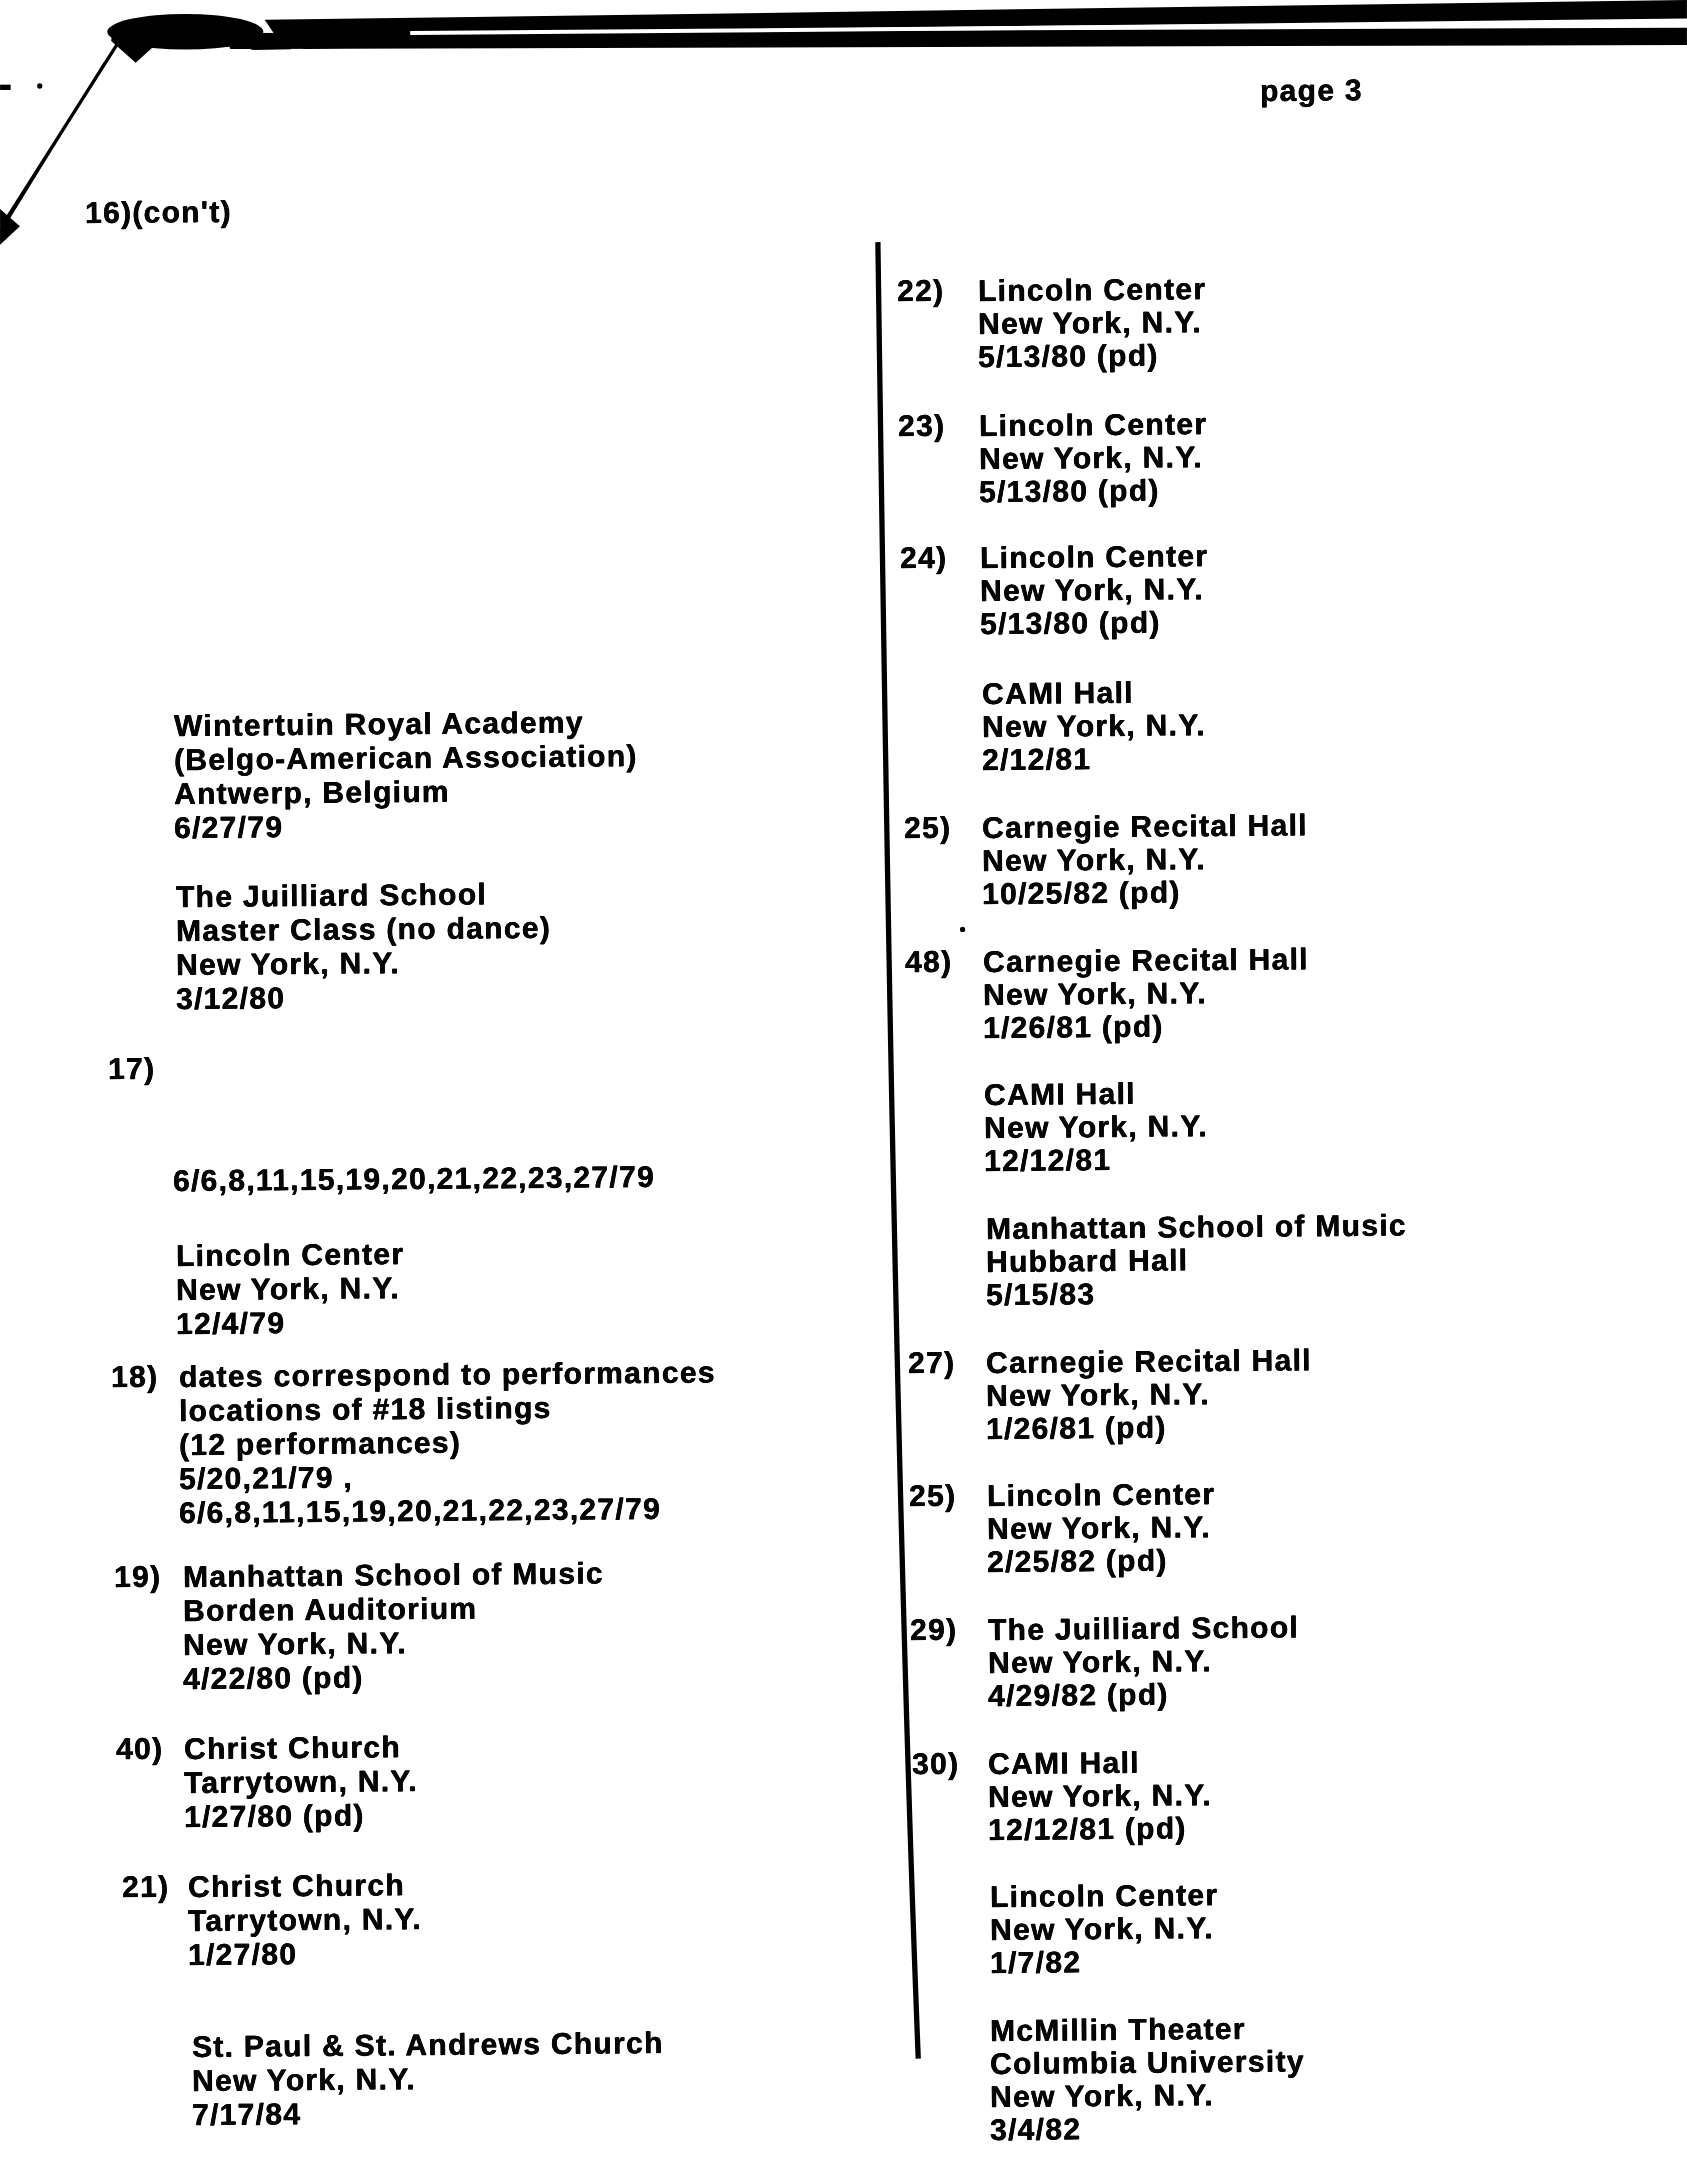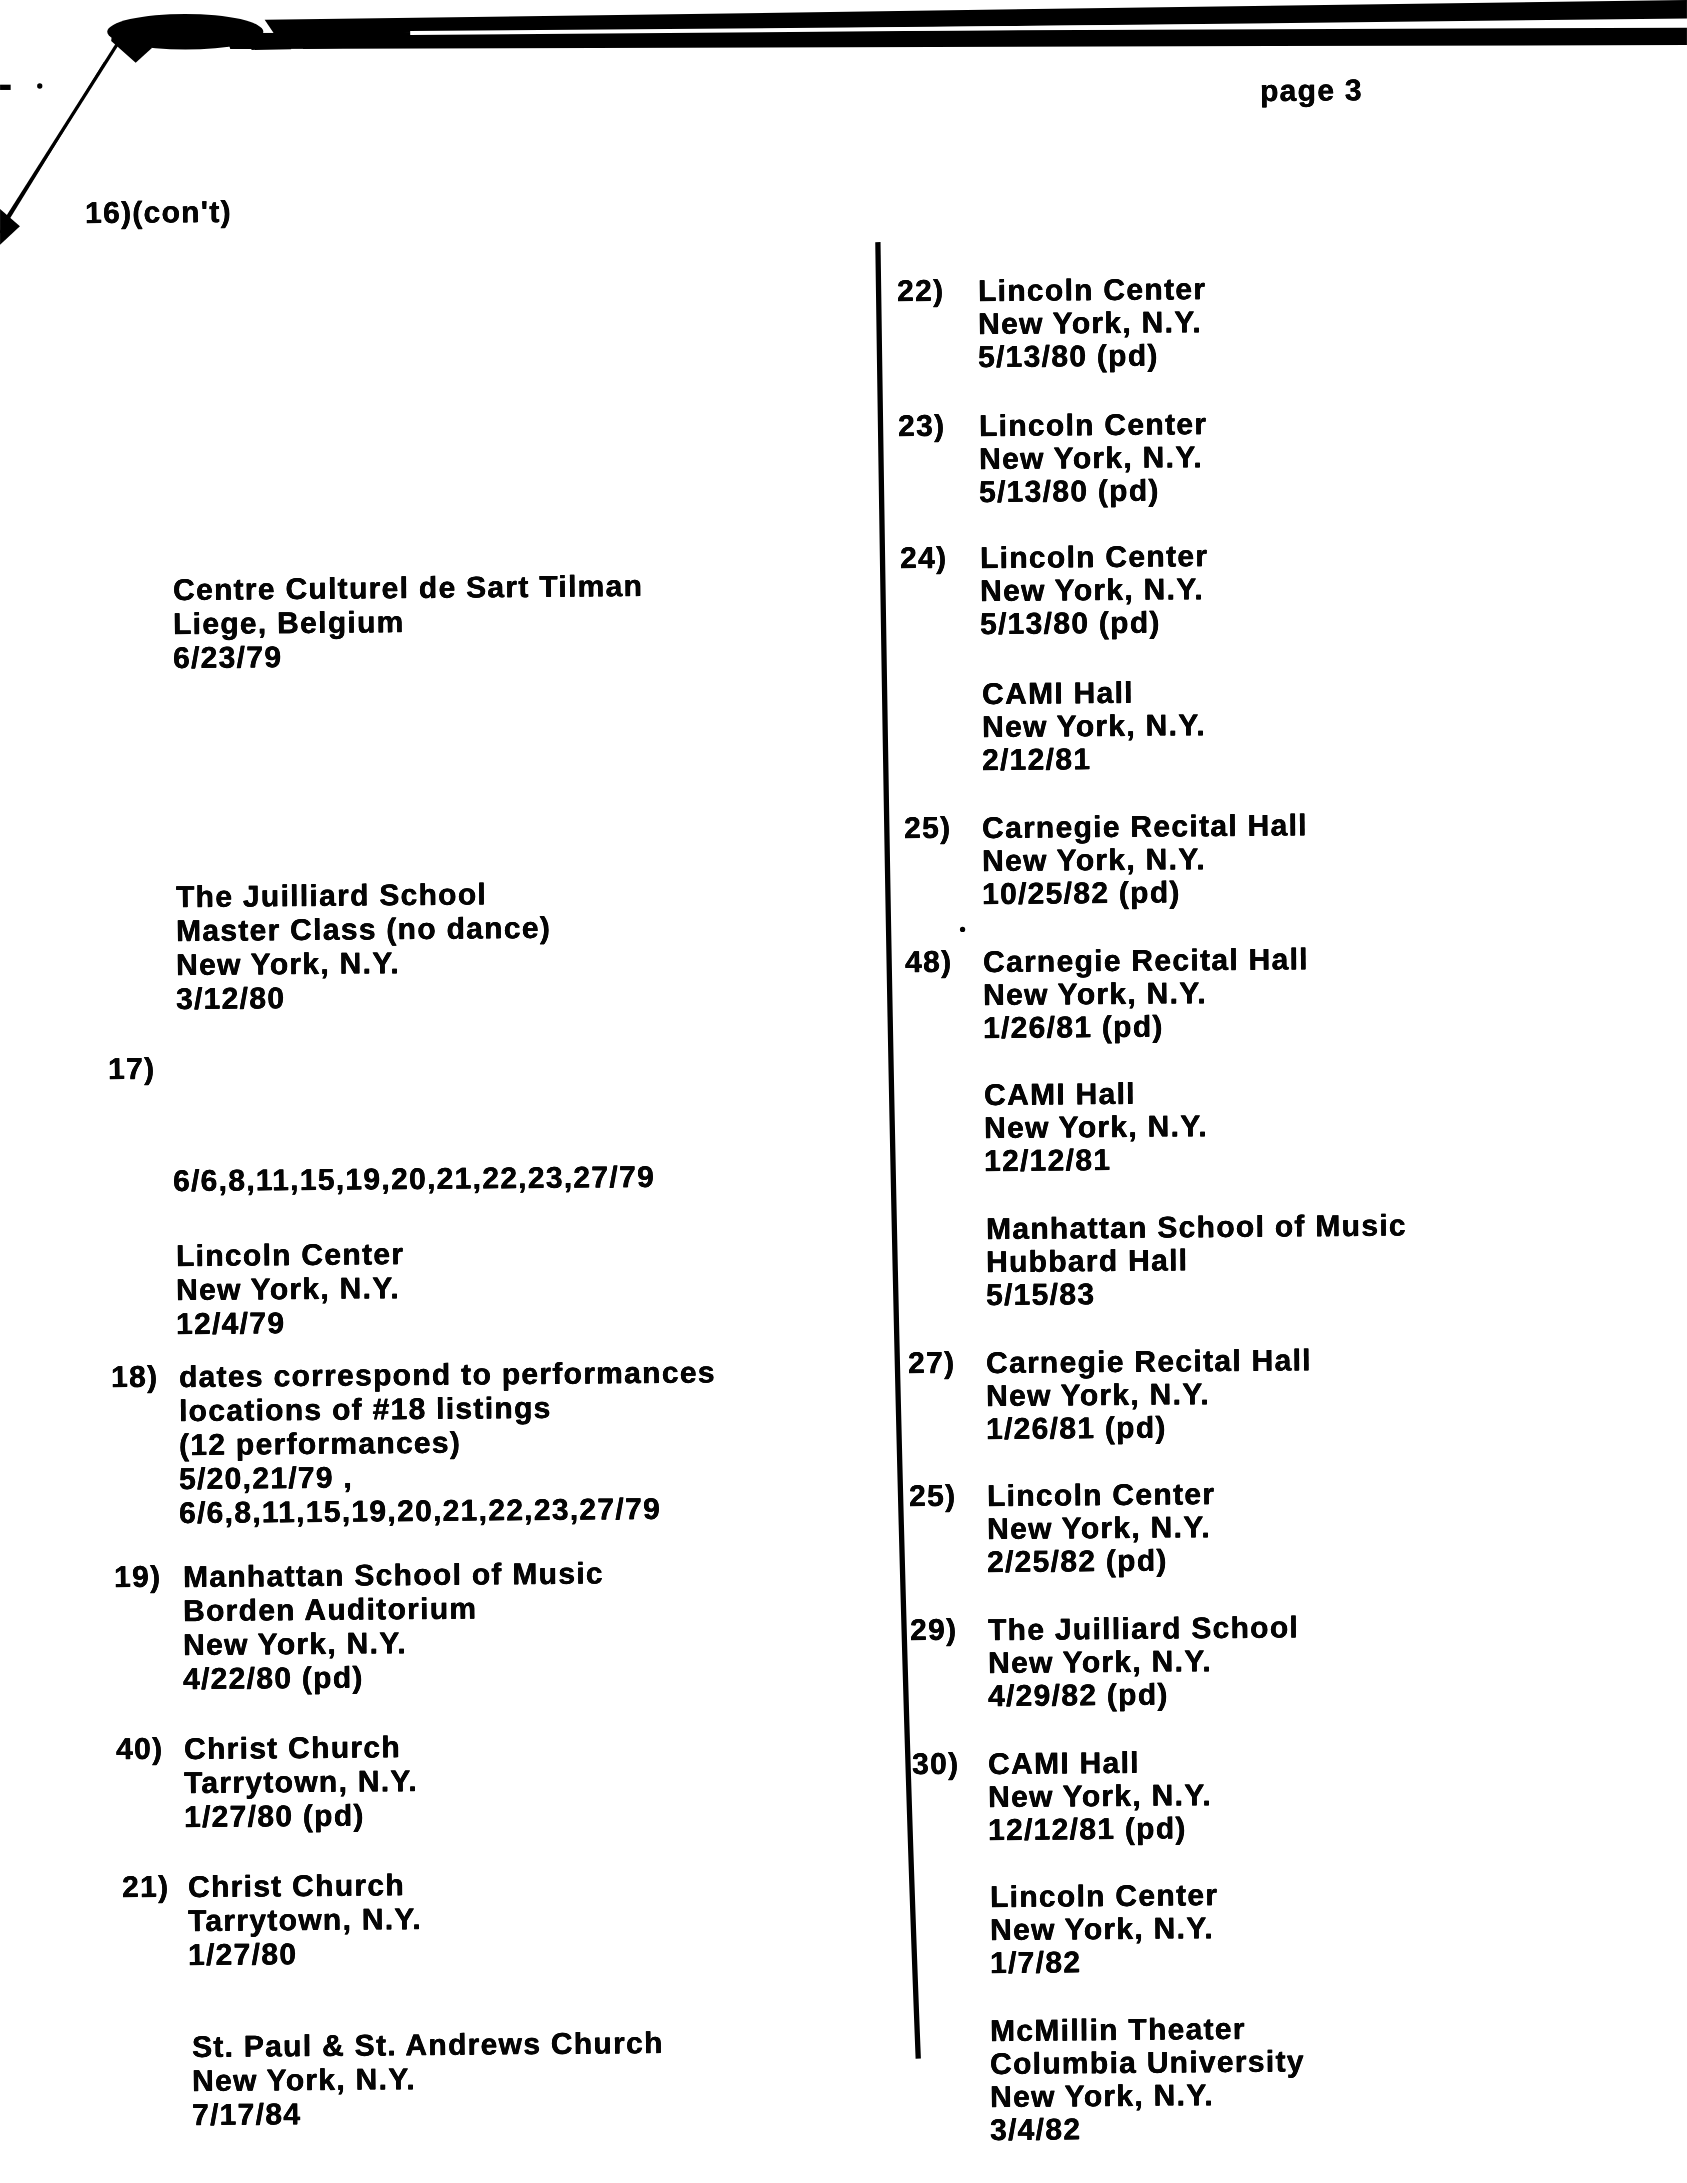--- a/index.html
+++ b/index.html
@@ -51,26 +51,27 @@
     <circle cx="1455" cy="1405" r="4" fill="#000"></circle>
 
     <path d="M1327,366 C1336,1000 1352,2200 1388,3112" stroke="#000" stroke-width="8" fill="none"></path>
   </svg>
 
   <div id="page-label" class="tline">page 3</div>
   <div id="item16-header" class="tline">16)(con't)</div>
 
 
 
-  <div class="block lcol" style="left:173px;top:573px">
-    <div class="tline">Centre Culturel de Sart Tilman</div>
-    <div class="tline">Liege, Belgium</div>
-    <div class="tline">6/23/79</div>
-  </div>
-
+
+  <div class="block lcol" style="left:174px;top:709px">
+    <div class="tline">Wintertuin Royal Academy</div>
+    <div class="tline">(Belgo-American Association)</div>
+    <div class="tline">Antwerp, Belgium</div>
+    <div class="tline">6/27/79</div>
+  </div>
 
   <div class="block lcol" style="left:176px;top:880px">
     <div class="tline">The Juilliard School</div>
     <div class="tline">Master Class (no dance)</div>
     <div class="tline">New York, N.Y.</div>
     <div class="tline">3/12/80</div>
   </div>
 
   <span class="num" style="left:108px;top:1052px">17)</span>
   <div class="block lcol" style="left:173px;top:1164px">

